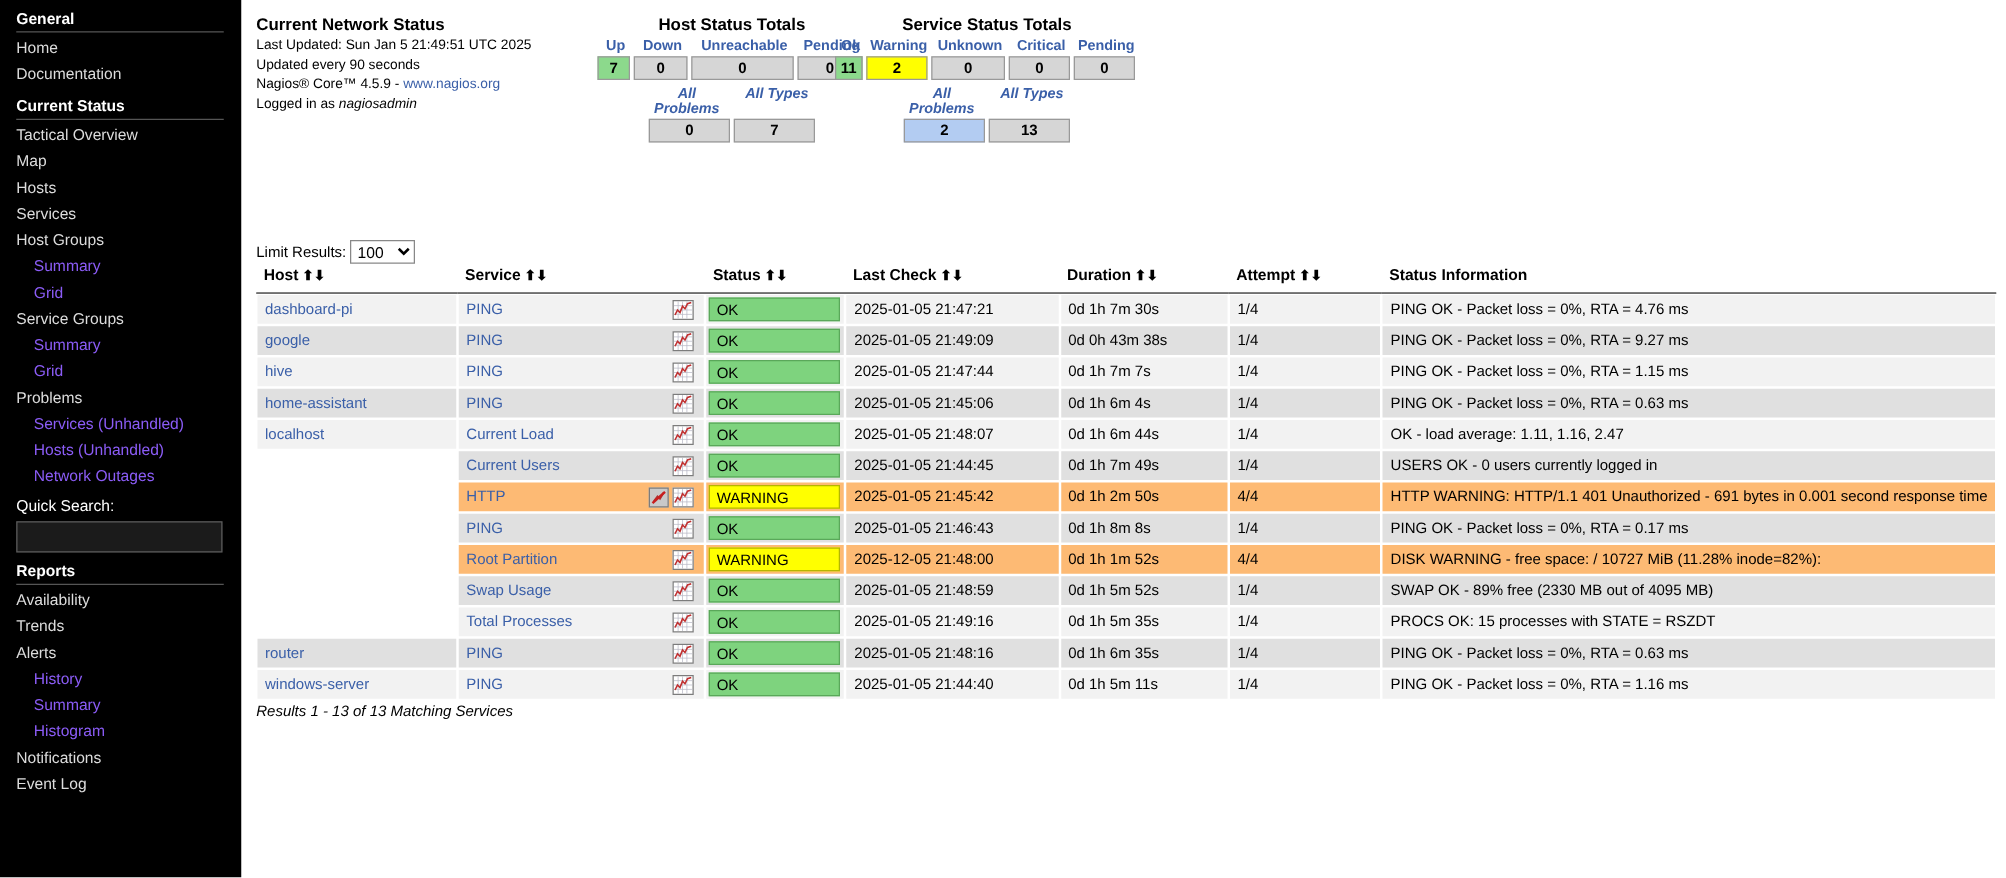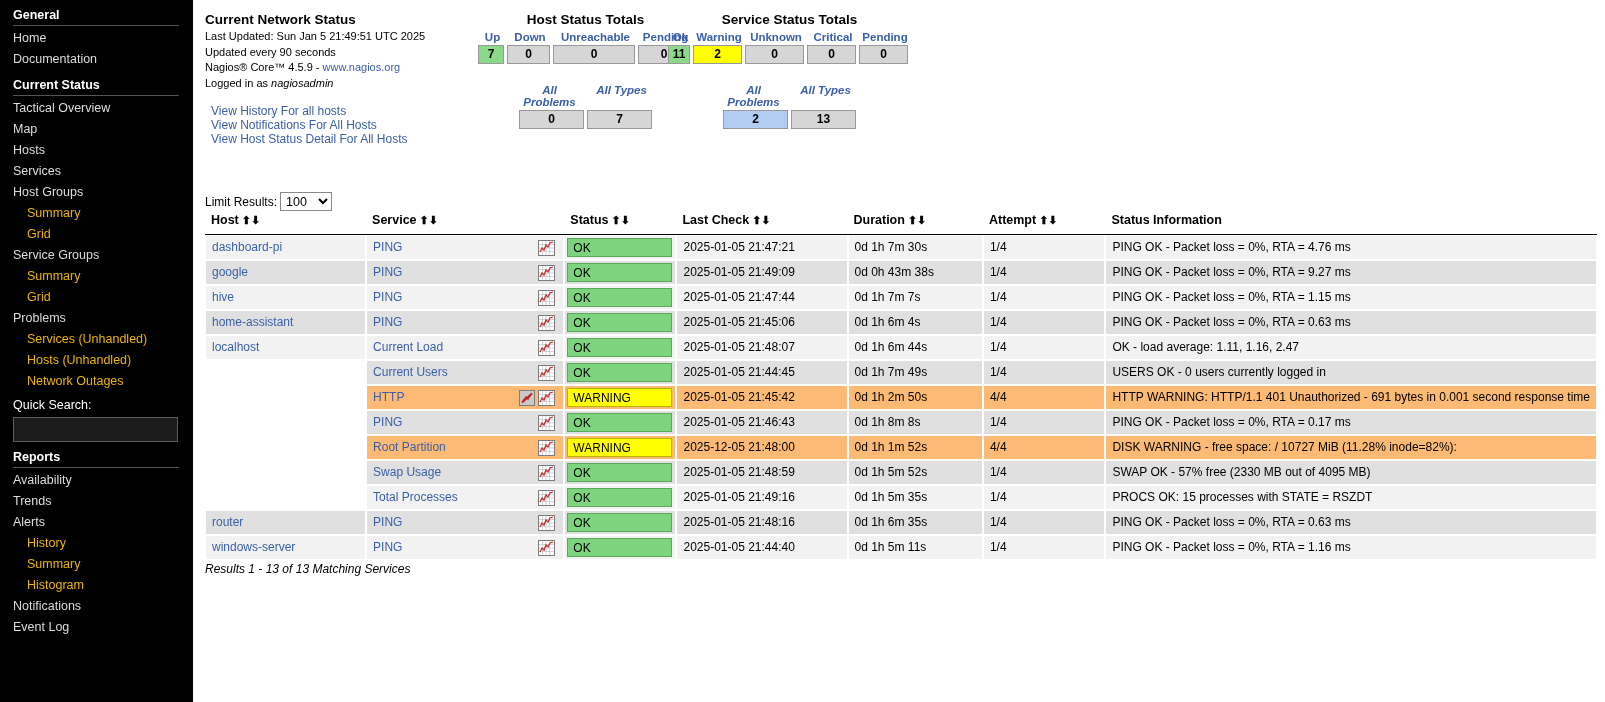--- a/index.html
+++ b/index.html
@@ -52,21 +52,21 @@
   }
   .nav-item {
     display: block;
     font-size: 12.5px;
     color: #dcdcdc;
     text-decoration: none;
     padding: 2px 0 2px 13px;
     line-height: 17px;
     white-space: nowrap;
   }
-  .nav-item.sub { padding-left: 27px; color: #eab308; }
+  .nav-item.sub { padding-left: 27px; color: #8b5cf6; }
   .quick-label {
     font-size: 12.5px; color: #ffffff;
     padding: 6px 0 2px 13px;
   }
   .quick-input {
     display: block;
     margin: 3px 0 0 13px;
     width: 165px; height: 25px;
     background: #1b1b1b;
     border: 1px solid #5c5c5c;
@@ -103,21 +103,21 @@
   .cell {
     border: 1px solid #999999;
     background: #d6d6d6;
     height: 19px; line-height: 17px;
     font-size: 12px; font-weight: bold;
     text-align: center;
   }
   .cell.green { background: #8cd98c; }
   .cell.yellow { background: #ffff00; }
   .cell.blue { background: #b3ccf2; }
-  .sub-head { display: flex; justify-content: center; gap: 10px; margin-top: 20px; }
+  .sub-head { display: flex; justify-content: center; gap: 10px; margin-top: 5px; }
   .sub-head div { font-size: 11.5px; font-style: italic; font-weight: bold; color: #3a5fa8; }
   .sub-row { display: flex; justify-content: center; gap: 3px; margin-top: 2px; }
 
   
   #page-title {
     position: absolute; left: 0; top: 140px; width: 1412px;
     text-align: center; font-weight: bold; font-size: 15px;
   }
 
   
@@ -270,25 +270,20 @@
   <div id="main">
 
     <div id="topbar">
 
       <div id="netstatus">
         <div class="h-title">Current Network Status</div>
         <div class="info-line">Last Updated: Sun Jan 5 21:49:51 UTC 2025</div>
         <div class="info-line">Updated every 90 seconds</div>
         <div class="info-line"><span>Nagios® Core™ 4.5.9 - </span><a class="link" href="#">www.nagios.org</a></div>
         <div class="info-line"><span>Logged in as </span><i>nagiosadmin</i></div>
-        <div class="viewlinks" id="view-links">
-            <a href="#">View History For all hosts</a>
-            <a href="#">View Notifications For All Hosts</a>
-            <a href="#">View Host Status Detail For All Hosts</a>
-          </div>
       </div>
 
       <div class="totals" id="host-totals">
         <div class="t-title">Host Status Totals</div>
         <div class="tot-head" id="host-tot-head">
             <div style="width: 29px;">Up</div>
             <div style="width: 46px;">Down</div>
             <div style="width: 85px;">Unreachable</div>
             <div style="width: 55px;">Pending</div>
           </div>
@@ -748,21 +743,21 @@
             <td class="c-lastcheck">
               <div class="cellbox">2025-01-05 21:48:59</div>
             </td>
             <td class="c-duration">
               <div class="cellbox">0d 1h 5m 52s</div>
             </td>
             <td class="c-attempt">
               <div class="cellbox">1/4</div>
             </td>
             <td class="c-info">
-              <div class="cellbox">SWAP OK - 57% free (2330 MB out of 4095 MB)</div>
+              <div class="cellbox">SWAP OK - 89% free (2330 MB out of 4095 MB)</div>
             </td>
           </tr>
           <tr class="stripe0">
             <td class="c-host">
               <div class="cellbox empty"></div>
             </td>
             <td class="c-service">
               <div class="cellbox" style="padding: 0px;">
                 <div class="svc-inner">
                   <span class="svc-name"><a href="#" class="cell-link">Total Processes</a></span>

